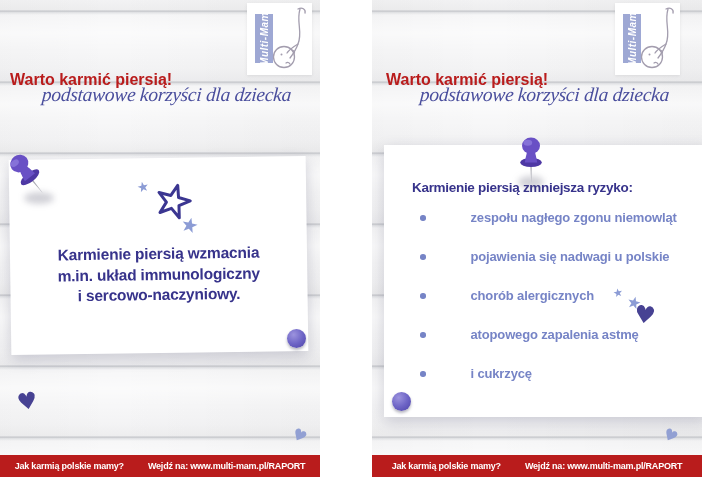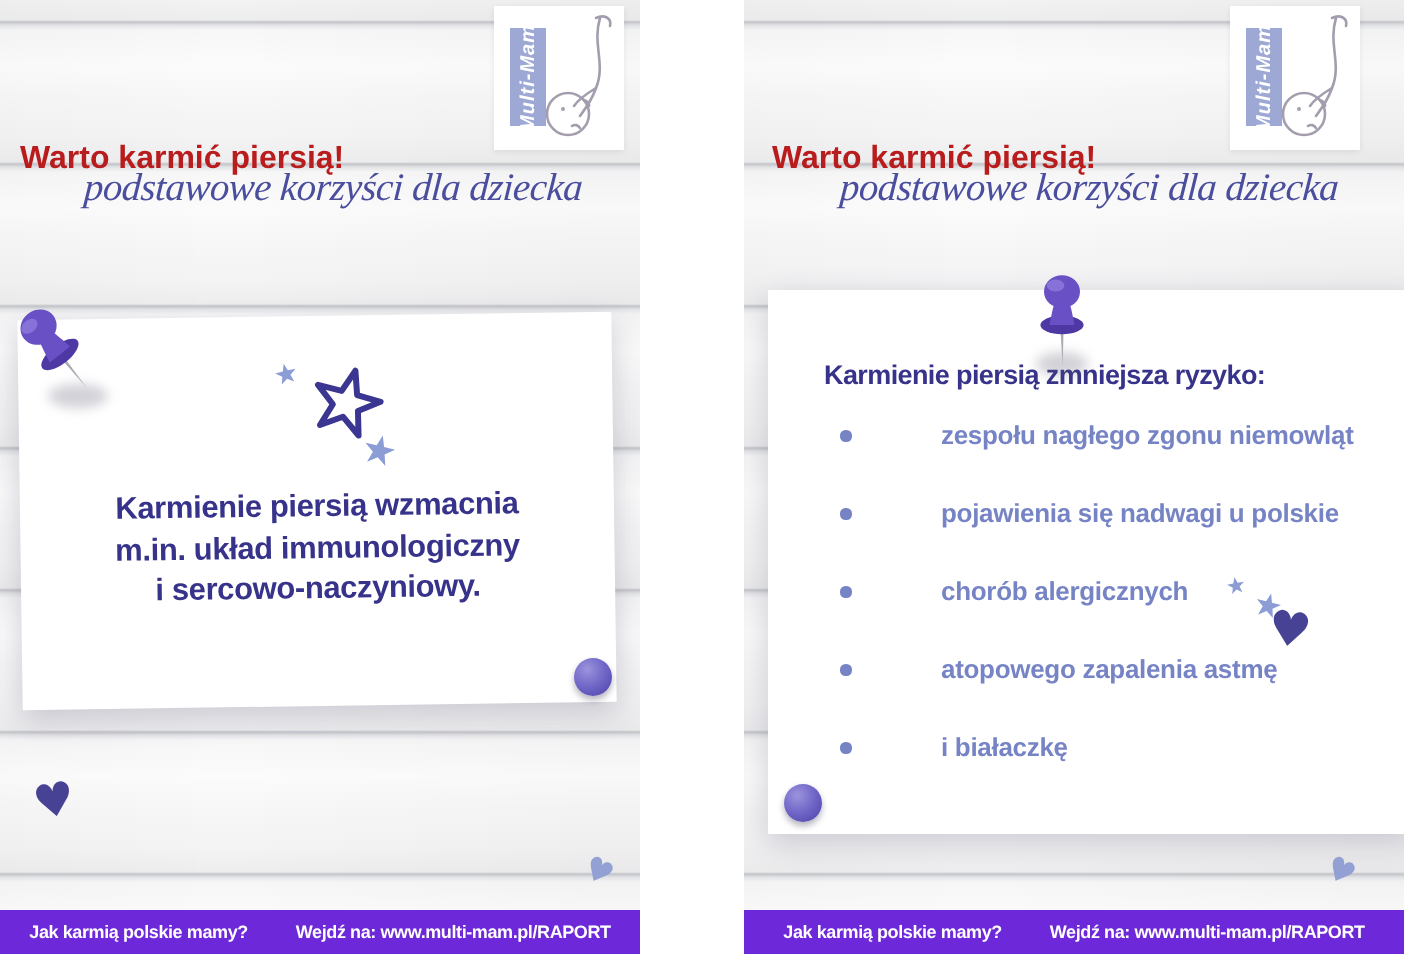--- a/index.html
+++ b/index.html
@@ -101,21 +101,21 @@
   
   .heart { position:absolute; font-family:"DejaVu Sans", sans-serif; z-index:2; line-height:1; }
   .heart-dark-left   { left:17px;  top:390px; font-size:23px; color:#474293; transform:rotate(-10deg); }
   .heart-light       { top:428px; font-size:16px; color:#92a0d3; transform:rotate(28deg); }
   #panel-left  .heart-light { left:292px; }
   #panel-right .heart-light { left:291px; }
   .heart-card-right { left:250px; top:158px; font-size:24px; color:#474293; transform:rotate(8deg); position:absolute; }
   .star-cluster-right { position:absolute; left:226px; top:140px; }
   
   .footer-bar {
-    position:absolute; left:0; right:0; top:455px; height:22px; background:#6d28d9; z-index:5;
+    position:absolute; left:0; right:0; top:455px; height:22px; background:#b91c1c; z-index:5;
     color:#ffffff; font-size:9px; font-weight:bold; letter-spacing:-0.2px;
     display:flex; align-items:center; justify-content:center; white-space:nowrap;
   }
   .footer-cta { margin-left:24px; }
 </style>
 </head>
 <body>
 
 <div id="canvas">
 
@@ -219,21 +219,21 @@
         <span class="bullet-dot"></span>
         <span class="bullet-text">chorób alergicznych</span>
       </div>
       <div class="bullet-row">
         <span class="bullet-dot"></span>
         <span class="bullet-text">atopowego zapalenia astmę</span>
       </div>
       <div class="bullet-row">
         <span class="bullet-dot"></span>
         <span class="bullet-text">
-          <div>i białaczkę</div>
+          <div>i cukrzycę</div>
         </span>
       </div>
 
       <svg class="star-cluster-right" width="42" height="32" viewBox="0 0 42 32">
         <g transform="translate(8 8) rotate(-10)">
           <polygon points="0,-4.5 1.1,-1.5 4.3,-1.4 1.7,0.6 2.6,3.6 0,1.8 -2.6,3.6 -1.7,0.6 -4.3,-1.4 -1.1,-1.5" fill="#8c9cd5"></polygon>
         </g>
         <g transform="translate(24 18) rotate(14)">
           <polygon points="0,-6.5 1.5,-2.1 6.2,-2.0 2.5,0.8 3.8,5.3 0,2.6 -3.8,5.3 -2.5,0.8 -6.2,-2.0 -1.5,-2.1" fill="#8c9cd5"></polygon>
         </g>

